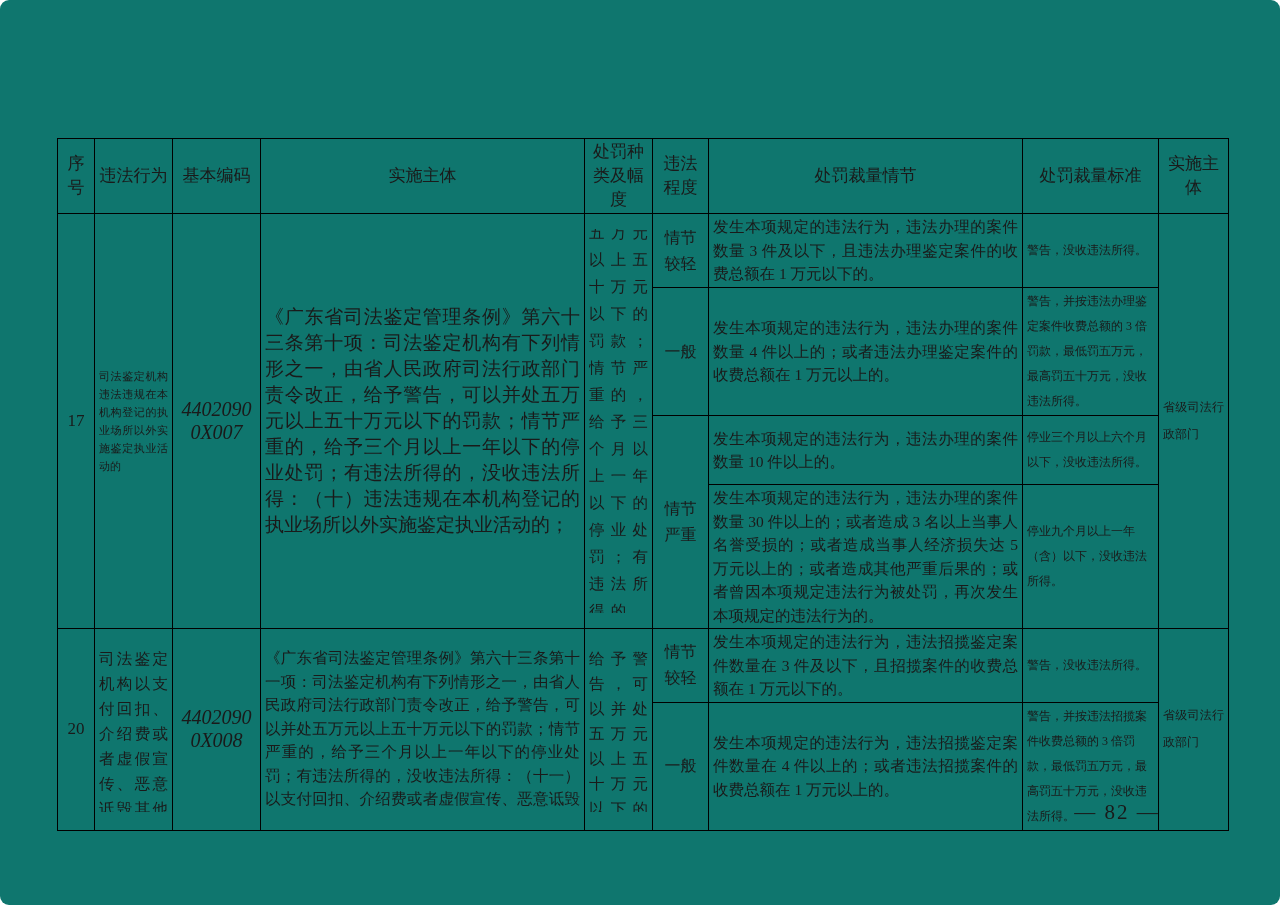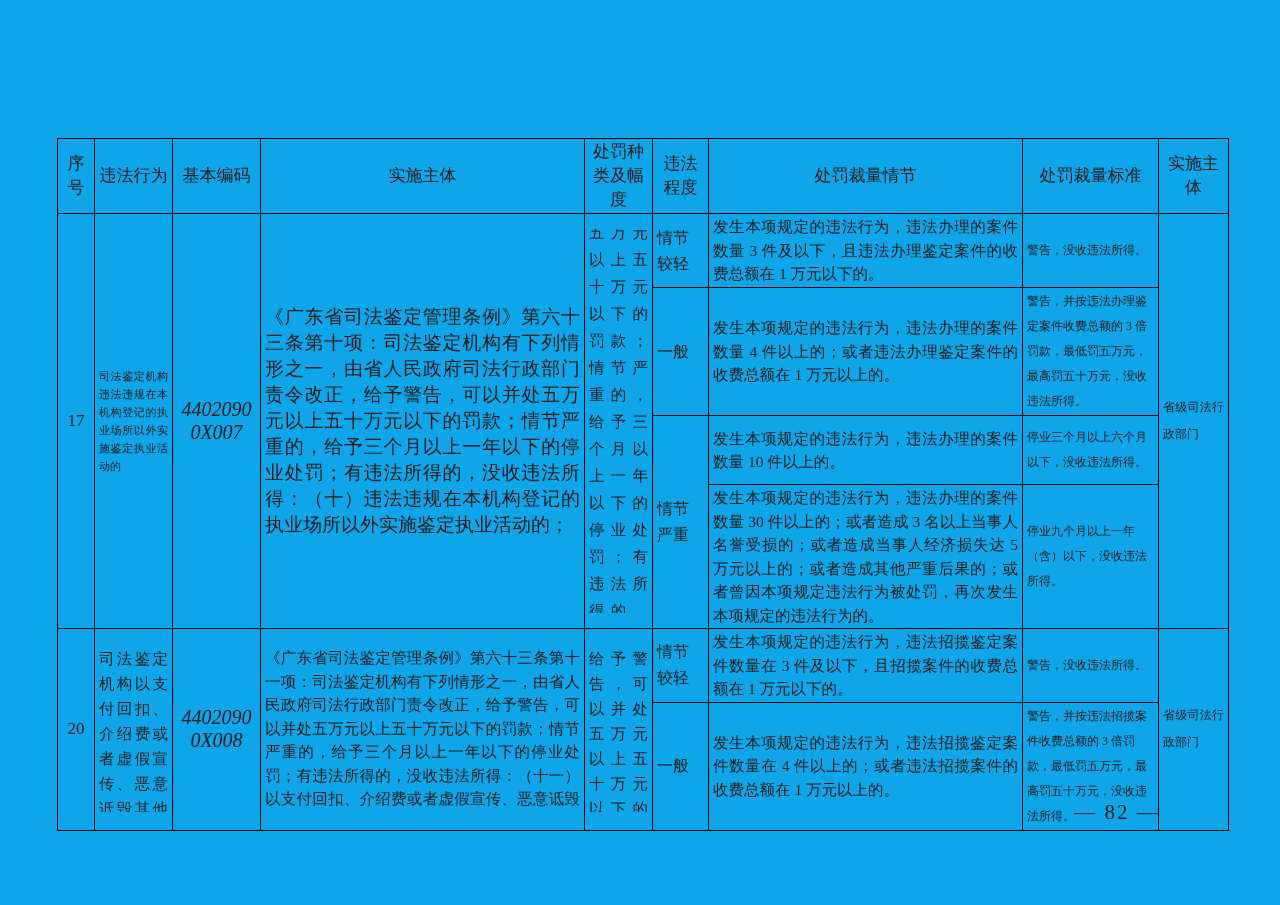--- a/index.html
+++ b/index.html
@@ -4,24 +4,25 @@
 <style>
   html, body {
     margin: 0;
     padding: 0;
     background: #ffffff;
   }
   .page {
     position: relative;
     width: 1280px;
     height: 905px;
-    background: #0ea5e9;
+    background: #0f766e;
     font-family: "Liberation Serif", "DejaVu Serif", serif;
     color: #1a1a1a;
     overflow: hidden;
+    border-radius: 9px;
   }
   table.doc-table {
     position: absolute;
     left: 57px;
     top: 138px;
     width: 1171px;
     border-collapse: collapse;
     table-layout: fixed;
     font-size: 16px;
   }
@@ -31,21 +32,21 @@
     vertical-align: middle;
     font-weight: normal;
     overflow: hidden;
     word-break: break-all;
   }
   th.hdr {
     font-size: 17px;
     line-height: 24px;
     text-align: center;
   }
-  .c-center { }
+  .c-center { text-align: center; }
   .c-just  { text-align: justify; text-justify: inter-character; }
   .c-left  { text-align: left; }
   .seq     { font-size: 17px; text-align: center; }
   .code    { font-size: 20px; text-align: center; letter-spacing: 0; font-style: italic; }
   .behavior { font-size: 11px; line-height: 18px; padding: 1px 3px; }
   .behavior-cut { font-size: 15.5px; line-height: 25px; padding: 2px 3px; }
   .basis    { font-size: 19px; line-height: 26px; padding: 2px 7px; }
   .basis-cut{ font-size: 15.5px; line-height: 23.5px; padding: 3px 7px; }
   .ptype    { font-size: 15.5px; line-height: 27px; padding: 1px 4px; }
   .ptype-cut{ font-size: 15.5px; line-height: 25px; padding: 2px 4px; }

